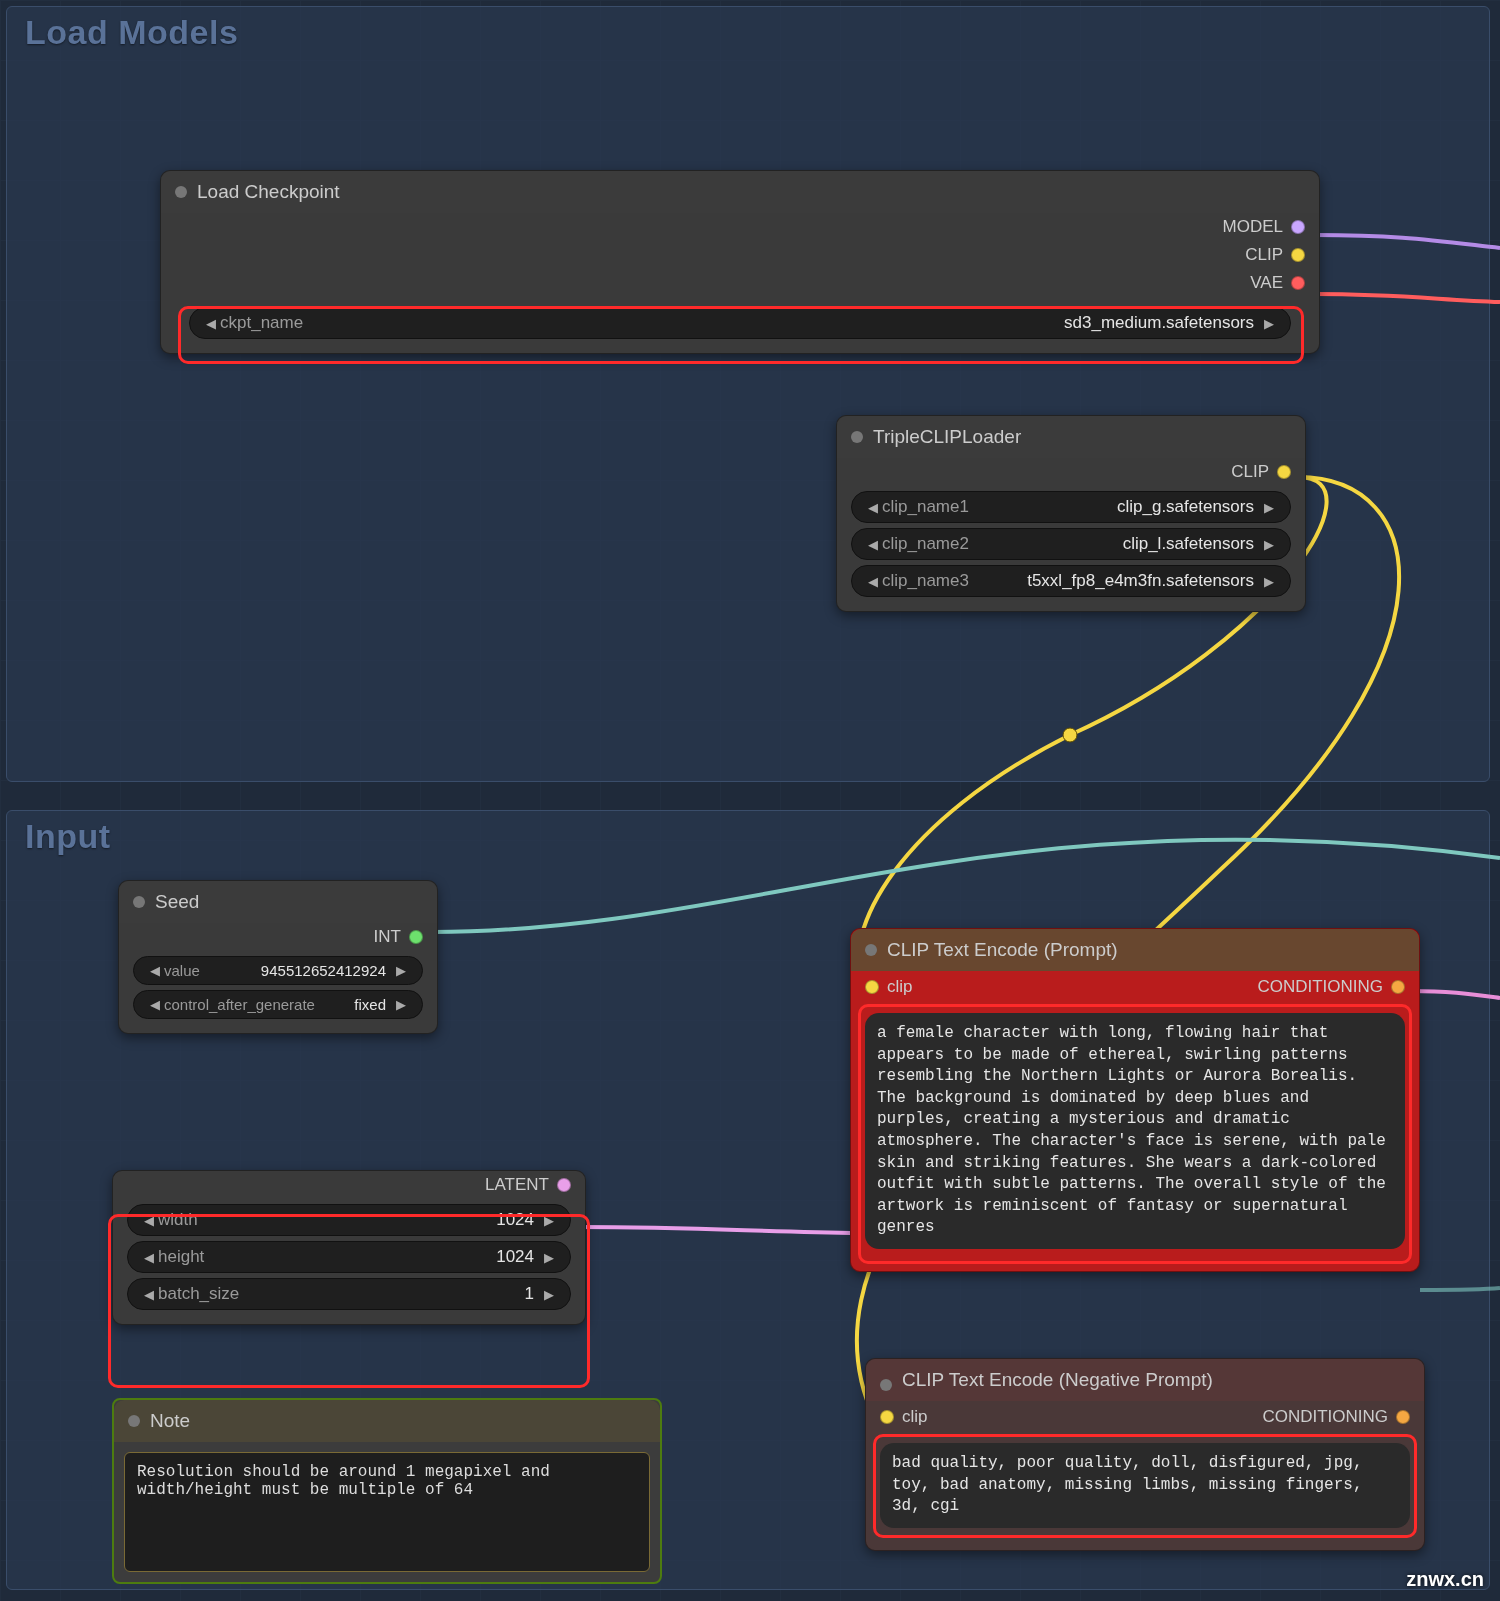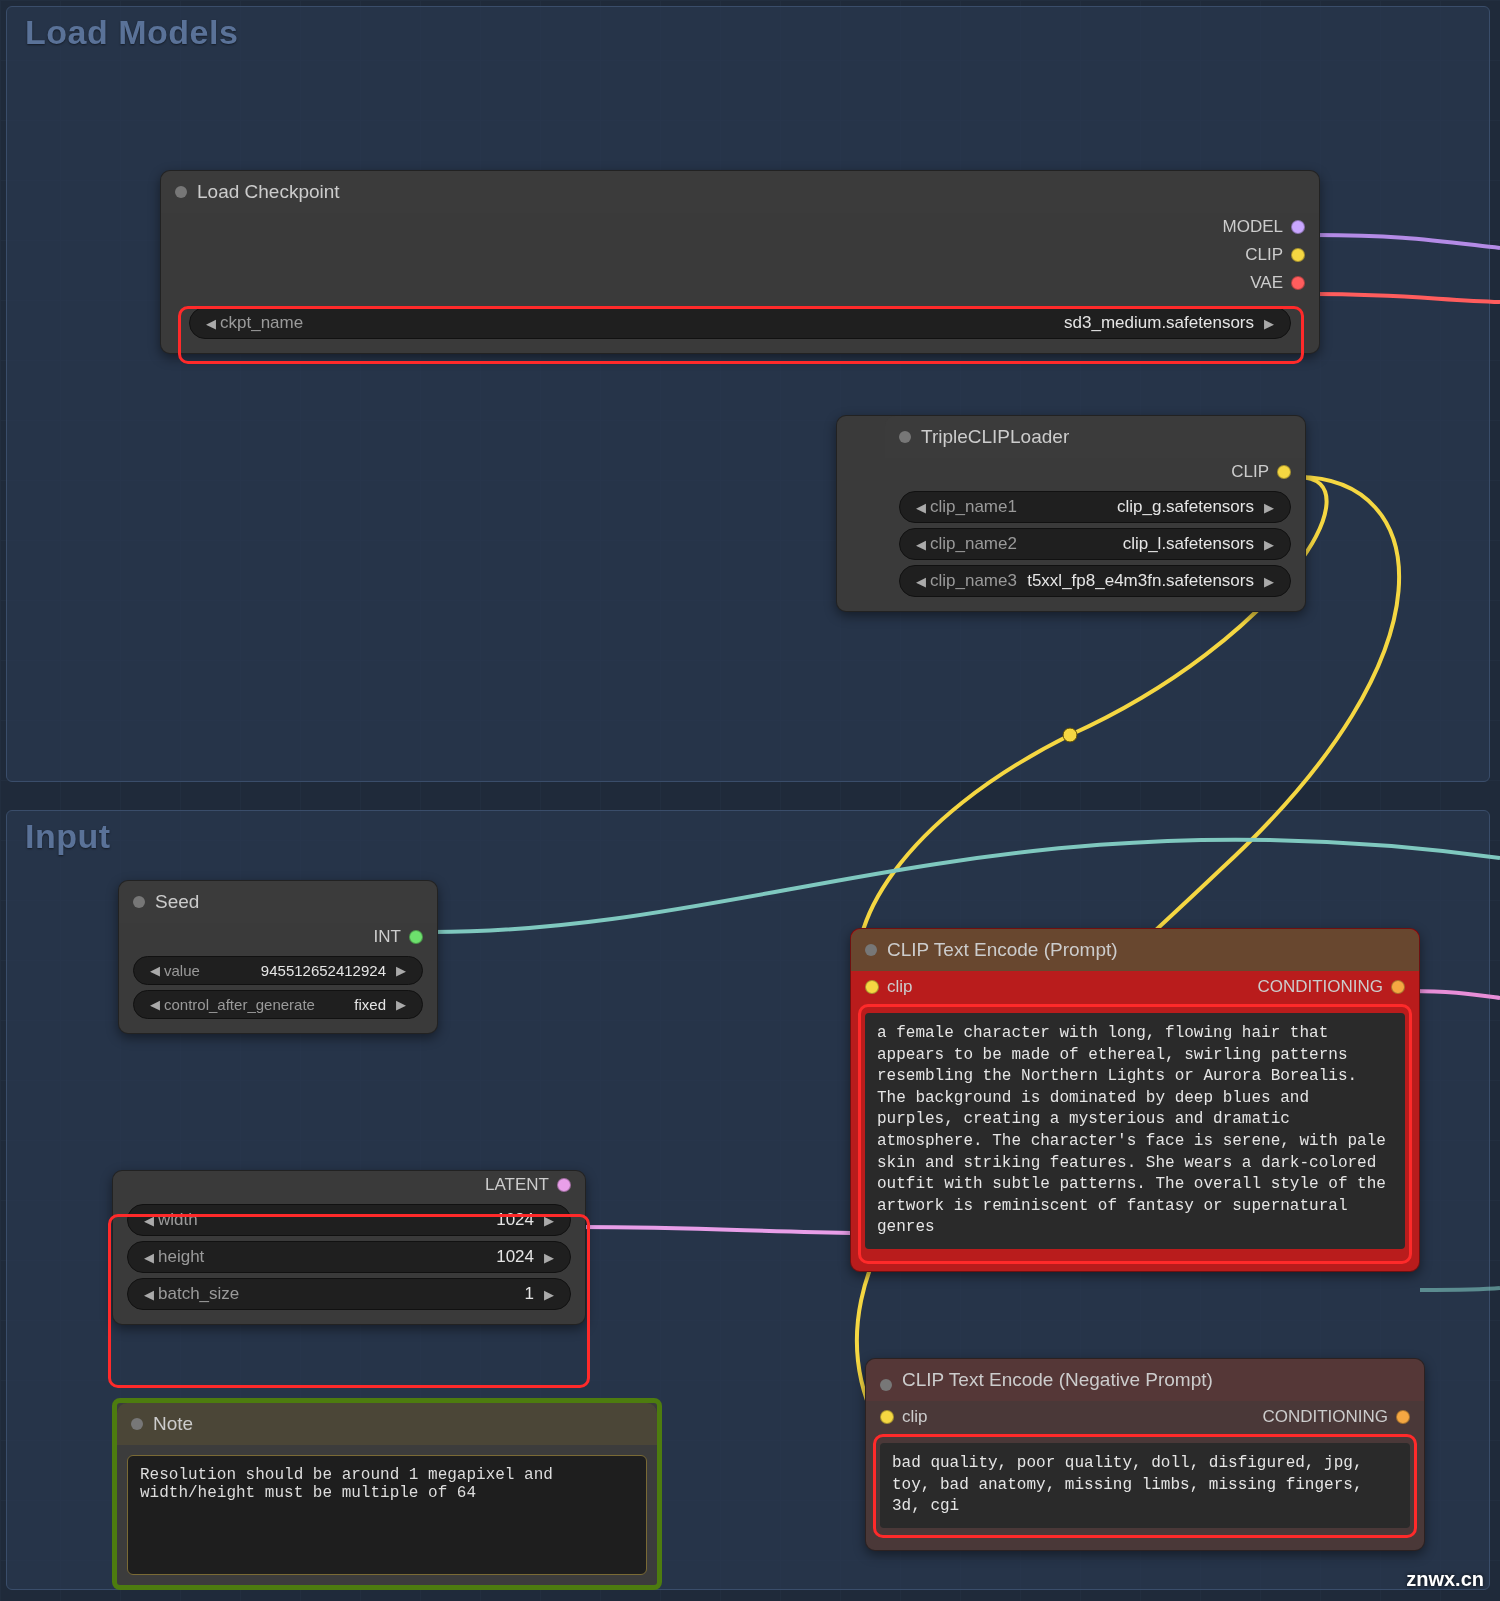--- a/index.html
+++ b/index.html
@@ -79,29 +79,29 @@
     margin:5px 14px;font-size:17px;color:#bbb;
     border:1px solid #111;
   }
   .widget-row .arrow {
     font-size:13px;color:#aaa;padding:0 4px;user-select:none;
   }
   .widget-row .wname{flex:0 0 auto;color:#9a9a9a;}
   .widget-row .wval{flex:1;text-align:right;color:#e5e5e5;padding:0 6px;white-space:nowrap;overflow:hidden;text-overflow:ellipsis;}
   .note-node{
     position:absolute;border-radius:8px;
-    background:#3c3c3c;border:5px solid #4d7c0f;
+    background:#3c3c3c;border:2px solid #4d7c0f;
   }
   .note-body{
     margin:10px;background:#1e1e1e;color:#ddd;
     font-family:"Courier New",monospace;font-size:16px;padding:10px 12px;
     border:1px solid #7a6a35;border-radius:6px;height:120px;
   }
   .prompt-node .bodywrap{
-    margin:10px 14px 14px 14px;background:#2a2a2a;border-radius:4px;padding:10px 12px;
+    margin:10px 14px 14px 14px;background:#2a2a2a;border-radius:14px;padding:10px 12px;
     font-family:"Courier New",monospace;font-size:16px;color:#e5e5e5;line-height:1.35;
   }
   .highlight-box{
     position:absolute;border:3px solid #ff2a2a;border-radius:10px;pointer-events:none;
   }
   svg.wires{position:absolute;inset:0;pointer-events:none;}
   .watermark{position:absolute;right:16px;bottom:10px;font-size:20px;color:#fff;font-weight:bold;text-shadow:0 0 4px rgba(0,0,0,0.8);}
   .wire-dot{fill:#f5d742;stroke:#5a4a00;stroke-width:1;}
 </style>
 </head>
@@ -159,21 +159,21 @@
     <div style="height:4px;"></div>
     <div class="widget-row" style="margin:6px 28px 14px 28px;">
       <span class="arrow">◀</span>
       <span class="wname">ckpt_name</span>
       <span class="wval">sd3_medium.safetensors</span>
       <span class="arrow">▶</span>
     </div>
   </div>
   <div class="highlight-box" style="left:178px;top:306px;width:1126px;height:58px;"></div>
 
-  <div class="node" style="left:836px;top:415px;width:470px;padding-left:48px;">
+  <div class="node" style="left:836px;top:415px;width:470px;">
     <div class="node-header">
       <span class="node-dot"></span>
       <span>TripleCLIPLoader</span>
     </div>
     <div class="slot-row">
         <span>CLIP</span>
         <span class="port clip"></span>
       </div>
     <div class="widget-row">
       <span class="arrow">◀</span>

